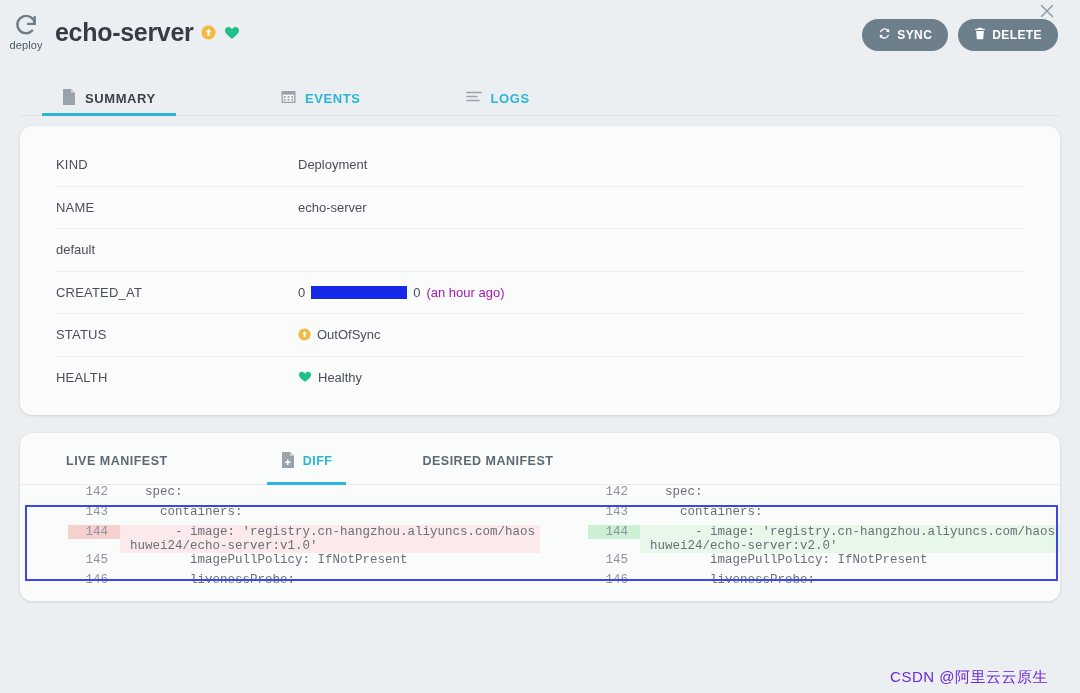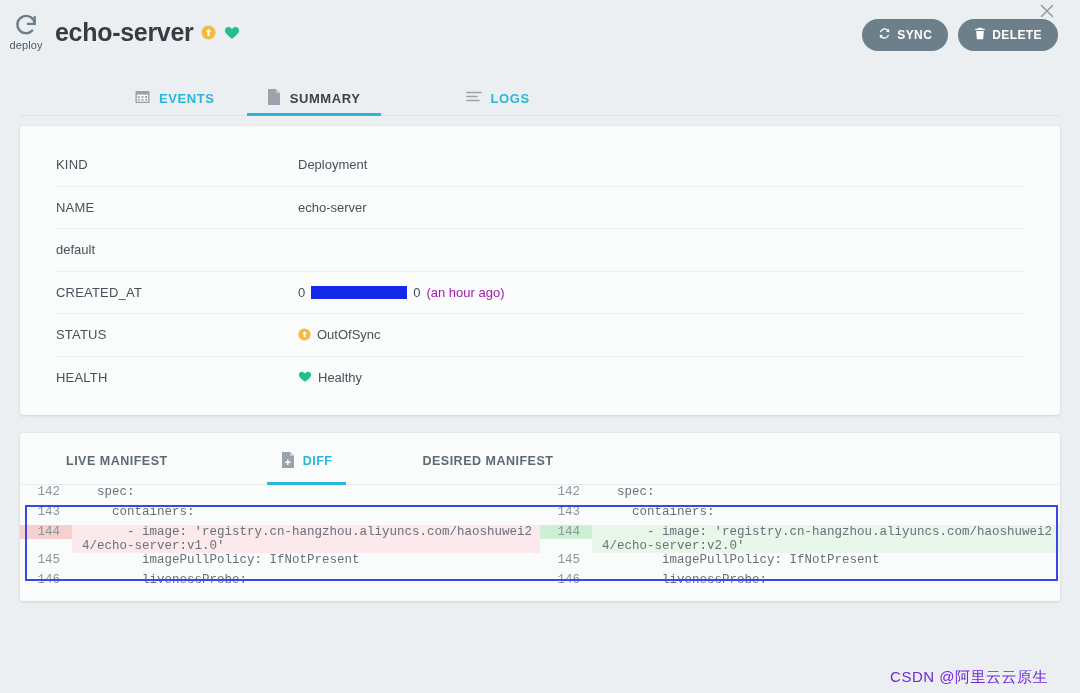--- a/index.html
+++ b/index.html
@@ -64,21 +64,21 @@
   .tab.active::after {
     content: ""; position: absolute; left: -10px; right: -10px; bottom: -1px;
     height: 3px; background: #29b6d8;
   }
   .tab-1 { margin-left: 32px; }
   .tab-2 { margin-left: 105px; }
   .tab-3 { margin-left: 85px; }
 
   
   .card {
-    background: #fafbfb; border-radius: 3px;
+    background: #fafbfb; border-radius: 12px;
     box-shadow: 0 1px 3px rgba(60,70,80,.14), 0 0 1px rgba(60,70,80,.10);
     margin: 0 20px;
   }
   .summary-card { margin-top: 10px; padding: 18px 36px 16px 36px; }
 
   .row {
     display: flex; align-items: center;
     height: 42.5px; border-bottom: 1px solid #eceef0;
     font-size: 13px;
   }
@@ -123,21 +123,21 @@
   .cb svg { display: none; }
 
   
   .diff-body {
     position: relative;
     font-family: "Liberation Mono", monospace;
     font-size: 12.5px; color: #6a7078;
     padding-bottom: 8px;
   }
   .diff-table { display: flex; }
-  .pane { width: 50%; }
+  .pane { width: 50%; padding-left: 48px; }
   .dline { display: flex; min-height: 20px; align-items: flex-start; }
   .gutter {
     width: 52px; min-width: 52px; text-align: right; padding-right: 12px;
     color: #8d949c; user-select: none;
   }
   .code { padding-left: 10px; white-space: pre-wrap; word-break: break-all; flex: 1; }
   .del .gutter { background: #f6cfcf; }
   .del .code  { background: #fbe9eb; }
   .add .gutter { background: #cdf0d4; }
   .add .code  { background: #e7f7ea; }
@@ -204,46 +204,46 @@
     </div>
 
     <div class="close-x">
       <svg width="22" height="22" viewBox="0 0 24 24" stroke="#8e9aa3" stroke-width="1.6" stroke-linecap="round">
         <path d="M6 6l12 12M18 6L6 18"></path>
       </svg>
     </div>
   </div>
 
   <div class="tabs">
+    <div class="tab active tab-1">
+      <span>
+        <svg width="14" height="16" viewBox="0 0 14 16" fill="#9aa3ab">
+          <path d="M1 0h8l4 4v12H1z"></path>
+            <path d="M9 0l4 4H9z" fill="#c3cad0"></path>
+        </svg>
+      </span>
+      <span>SUMMARY</span>
+    </div>
     <div class="tab tab-2">
       <span>
         <svg width="15" height="15" viewBox="0 0 16 16" fill="#9aa3ab">
           <rect x="0.5" y="2" width="15" height="13" rx="1"></rect>
           <rect x="2" y="6" width="12" height="7.5" fill="#fafbfb"></rect>
           <g fill="#9aa3ab">
               <rect x="3" y="7.5" width="2" height="2"></rect>
               <rect x="7" y="7.5" width="2" height="2"></rect>
               <rect x="11" y="7.5" width="2" height="2"></rect>
               <rect x="3" y="10.5" width="2" height="2"></rect>
               <rect x="7" y="10.5" width="2" height="2"></rect>
               <rect x="11" y="10.5" width="2" height="2"></rect>
             </g>
         </svg>
       </span>
       <span>EVENTS</span>
     </div>
-    <div class="tab active tab-1">
-      <span>
-        <svg width="14" height="16" viewBox="0 0 14 16" fill="#9aa3ab">
-          <path d="M1 0h8l4 4v12H1z"></path>
-            <path d="M9 0l4 4H9z" fill="#c3cad0"></path>
-        </svg>
-      </span>
-      <span>SUMMARY</span>
-    </div>
     <div class="tab tab-3">
       <span>
         <svg width="16" height="14" viewBox="0 0 16 14" stroke="#9aa3ab" stroke-width="1.6" stroke-linecap="round">
           <path d="M1 2.5h14M1 6.5h10M1 10.5h12"></path>
         </svg>
       </span>
       <span>LOGS</span>
     </div>
   </div>
 

